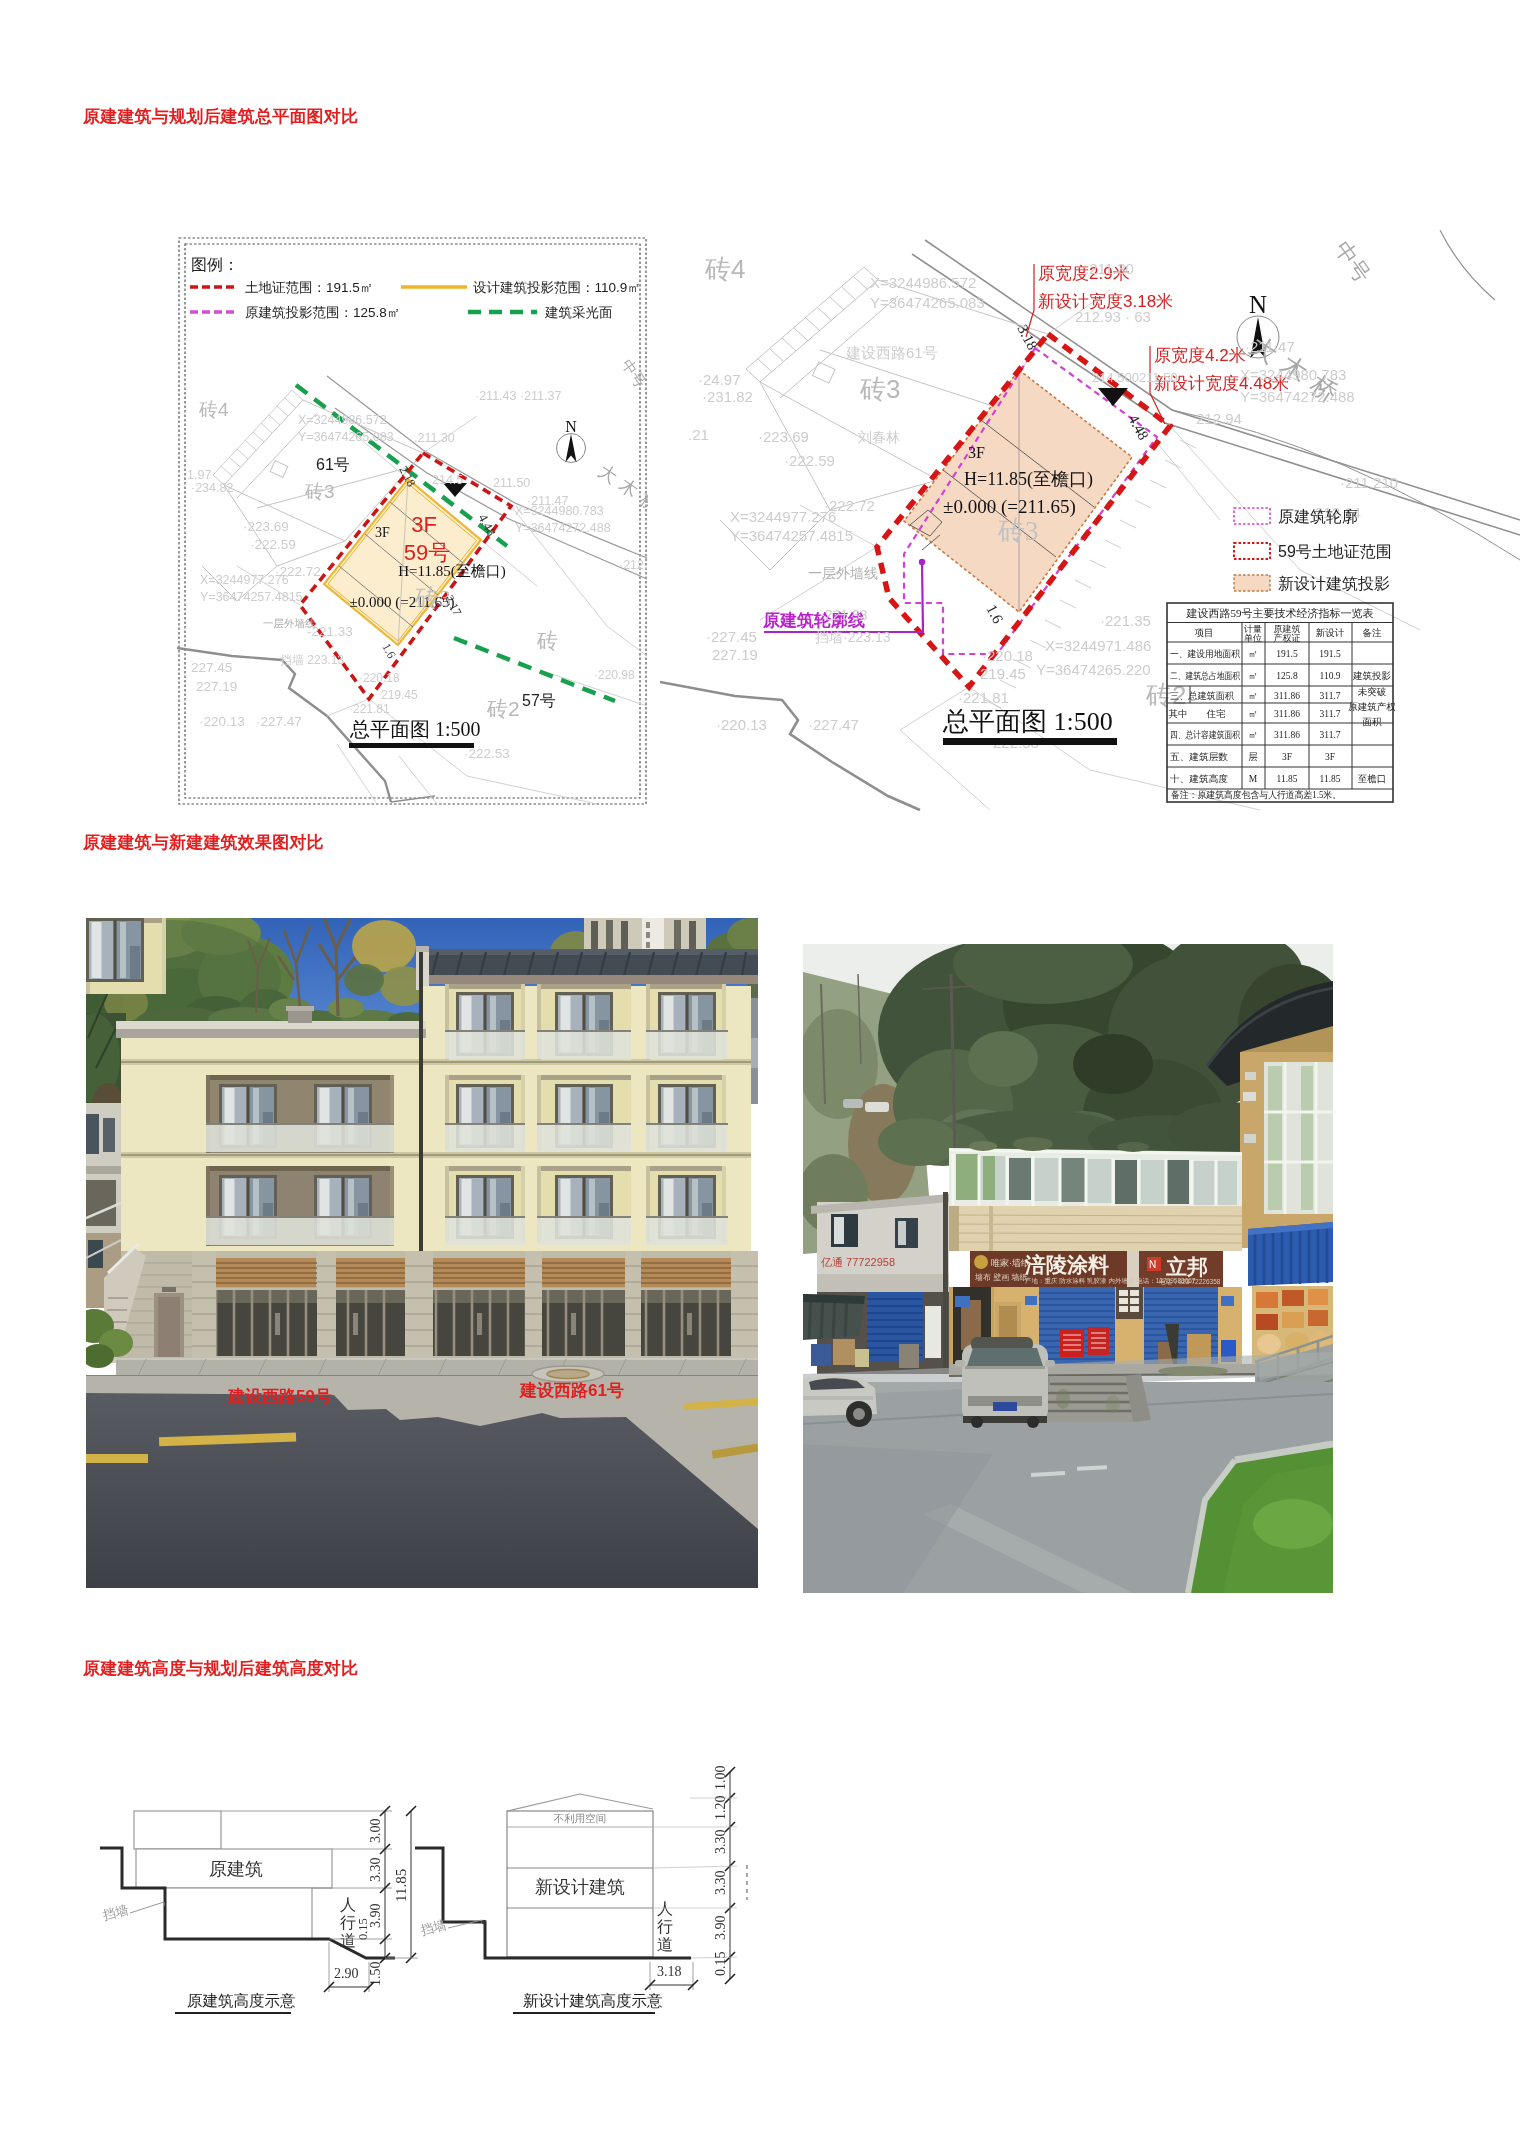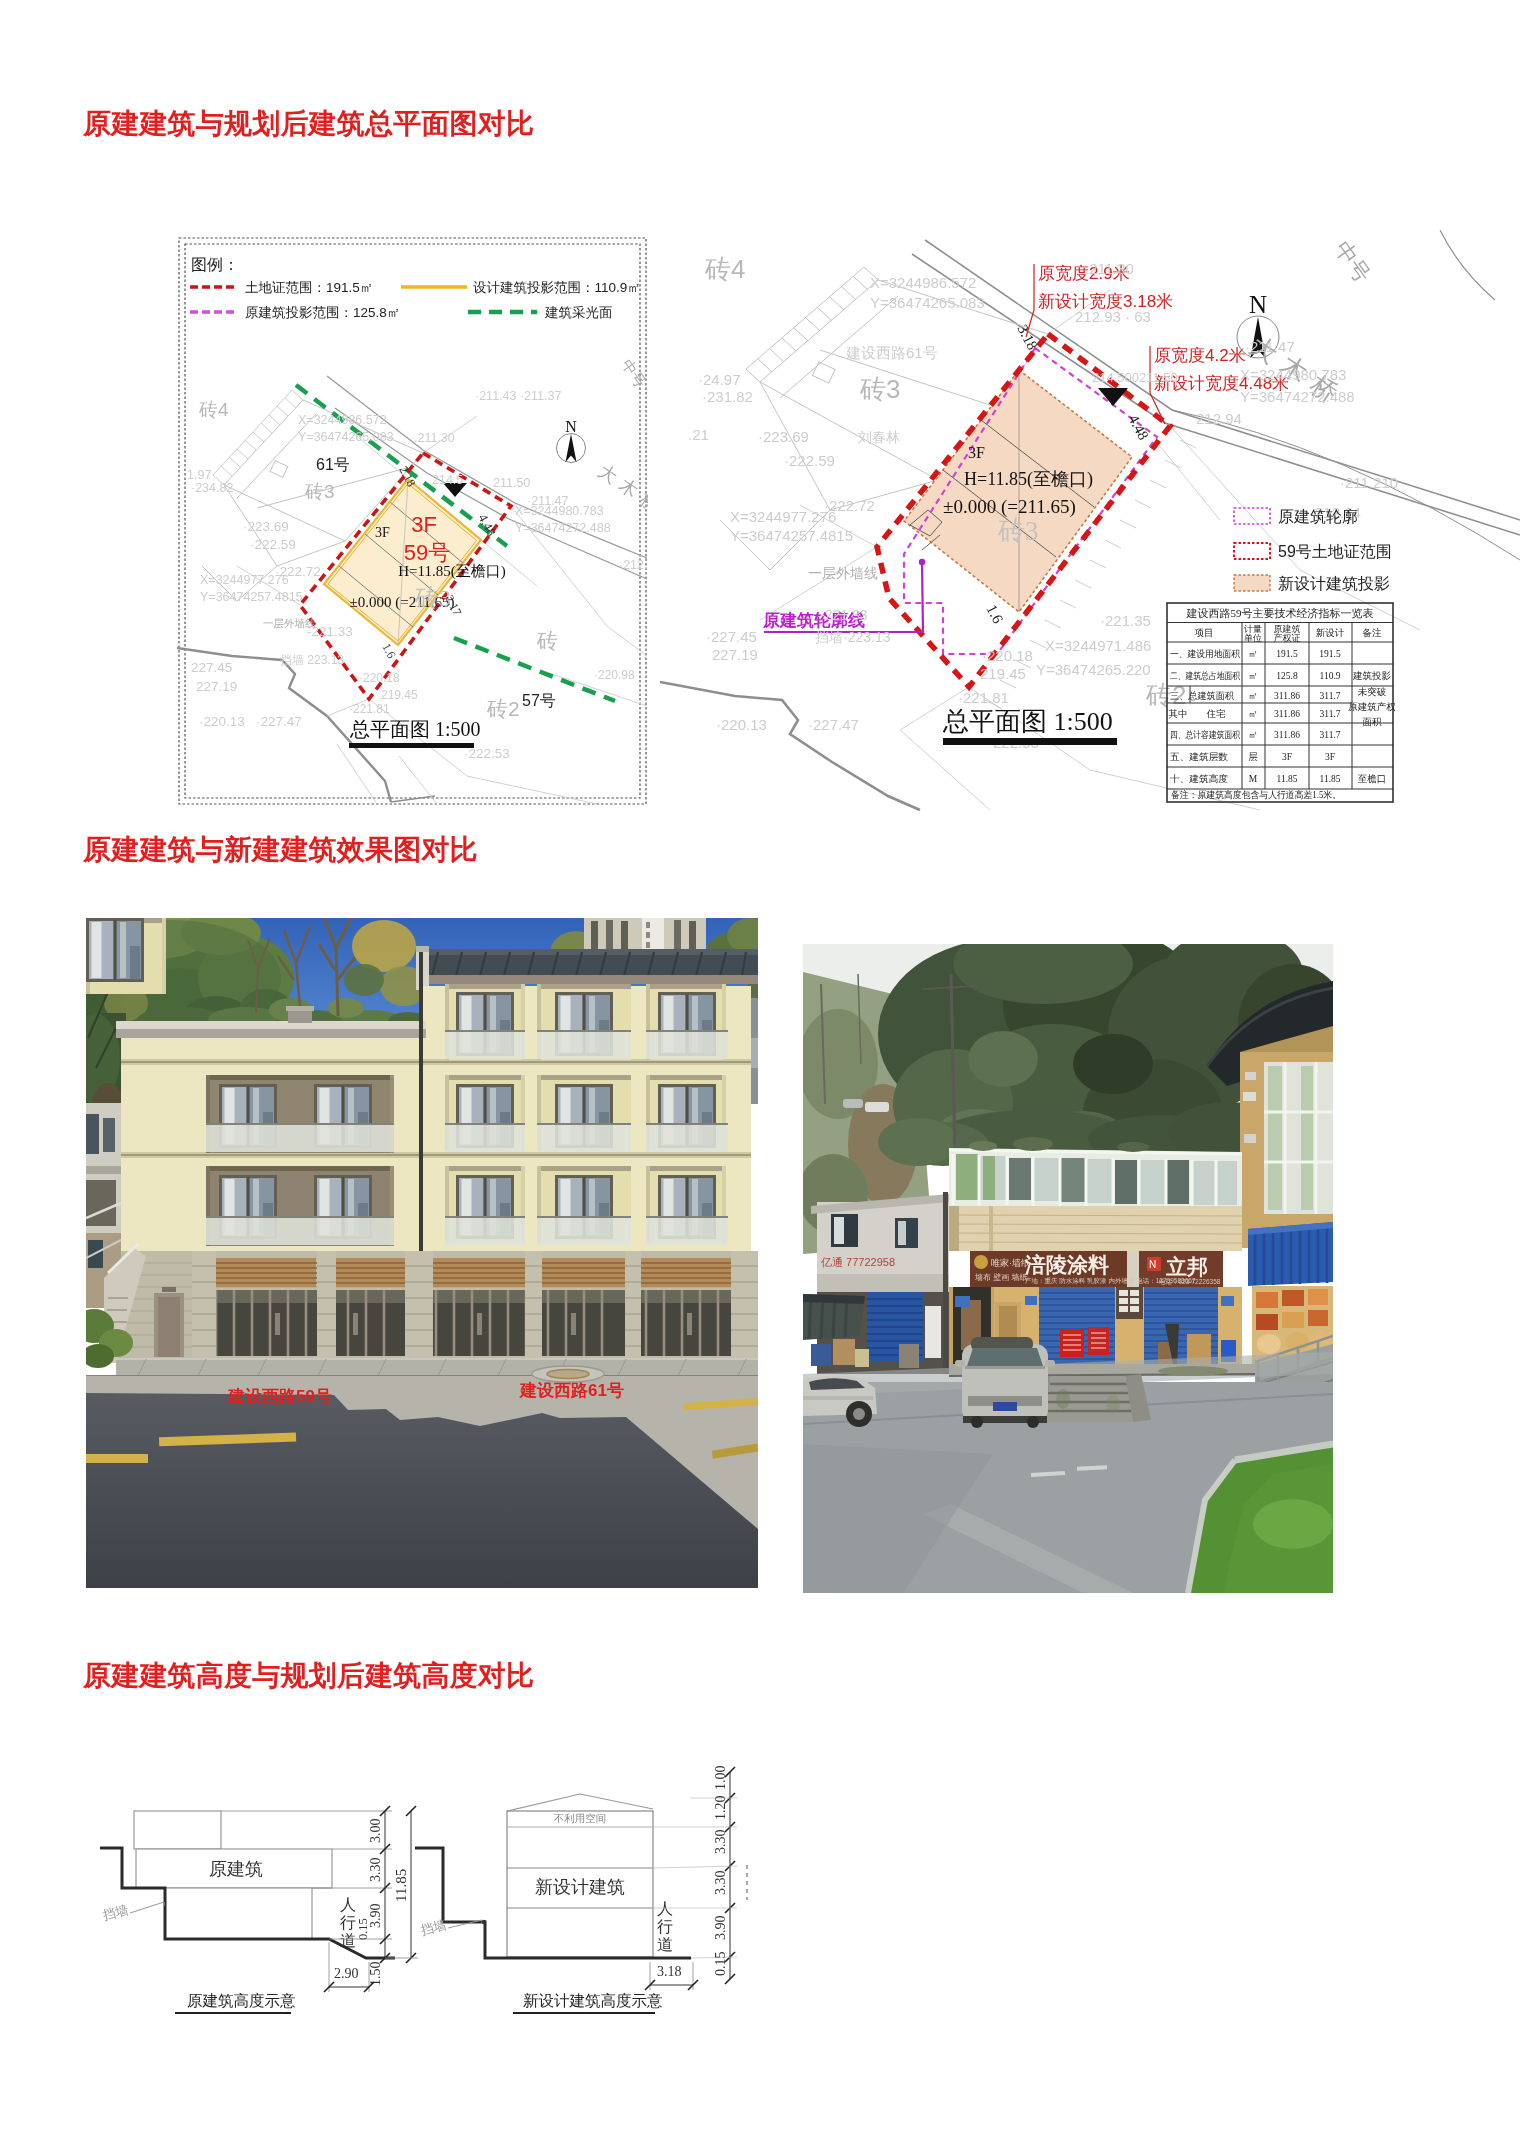--- a/index.html
+++ b/index.html
@@ -1,19 +1,19 @@
 <!DOCTYPE html>
 <html><head>
 <meta charset="utf-8">
 <style>
   html,body{margin:0;padding:0;background:#ffffff;}
   .page{position:relative;width:1520px;height:2150px;background:#ffffff;overflow:hidden;
         font-family:"Liberation Sans", sans-serif;}
   .abs{position:absolute;}
-  .h-red{position:absolute;color:#e21f1f;font-size:28px;font-weight:600;letter-spacing:0.2px;white-space:nowrap;}
+  .h-red{position:absolute;color:#e21f1f;font-size:17px;font-weight:600;letter-spacing:0.2px;white-space:nowrap;}
 </style>
 </head>
 <body>
 <div class="page">
 
   <div class="h-red" style="left:83px;top:105px;">原建建筑与规划后建筑总平面图对比</div>
 
   <svg class="abs" style="left:177px;top:236px;" width="471" height="570" viewBox="0 0 471 570" font-family="Liberation Sans, sans-serif">
 
     <g fill="none" stroke="#555" stroke-width="1.2" stroke-dasharray="2.5 2">

